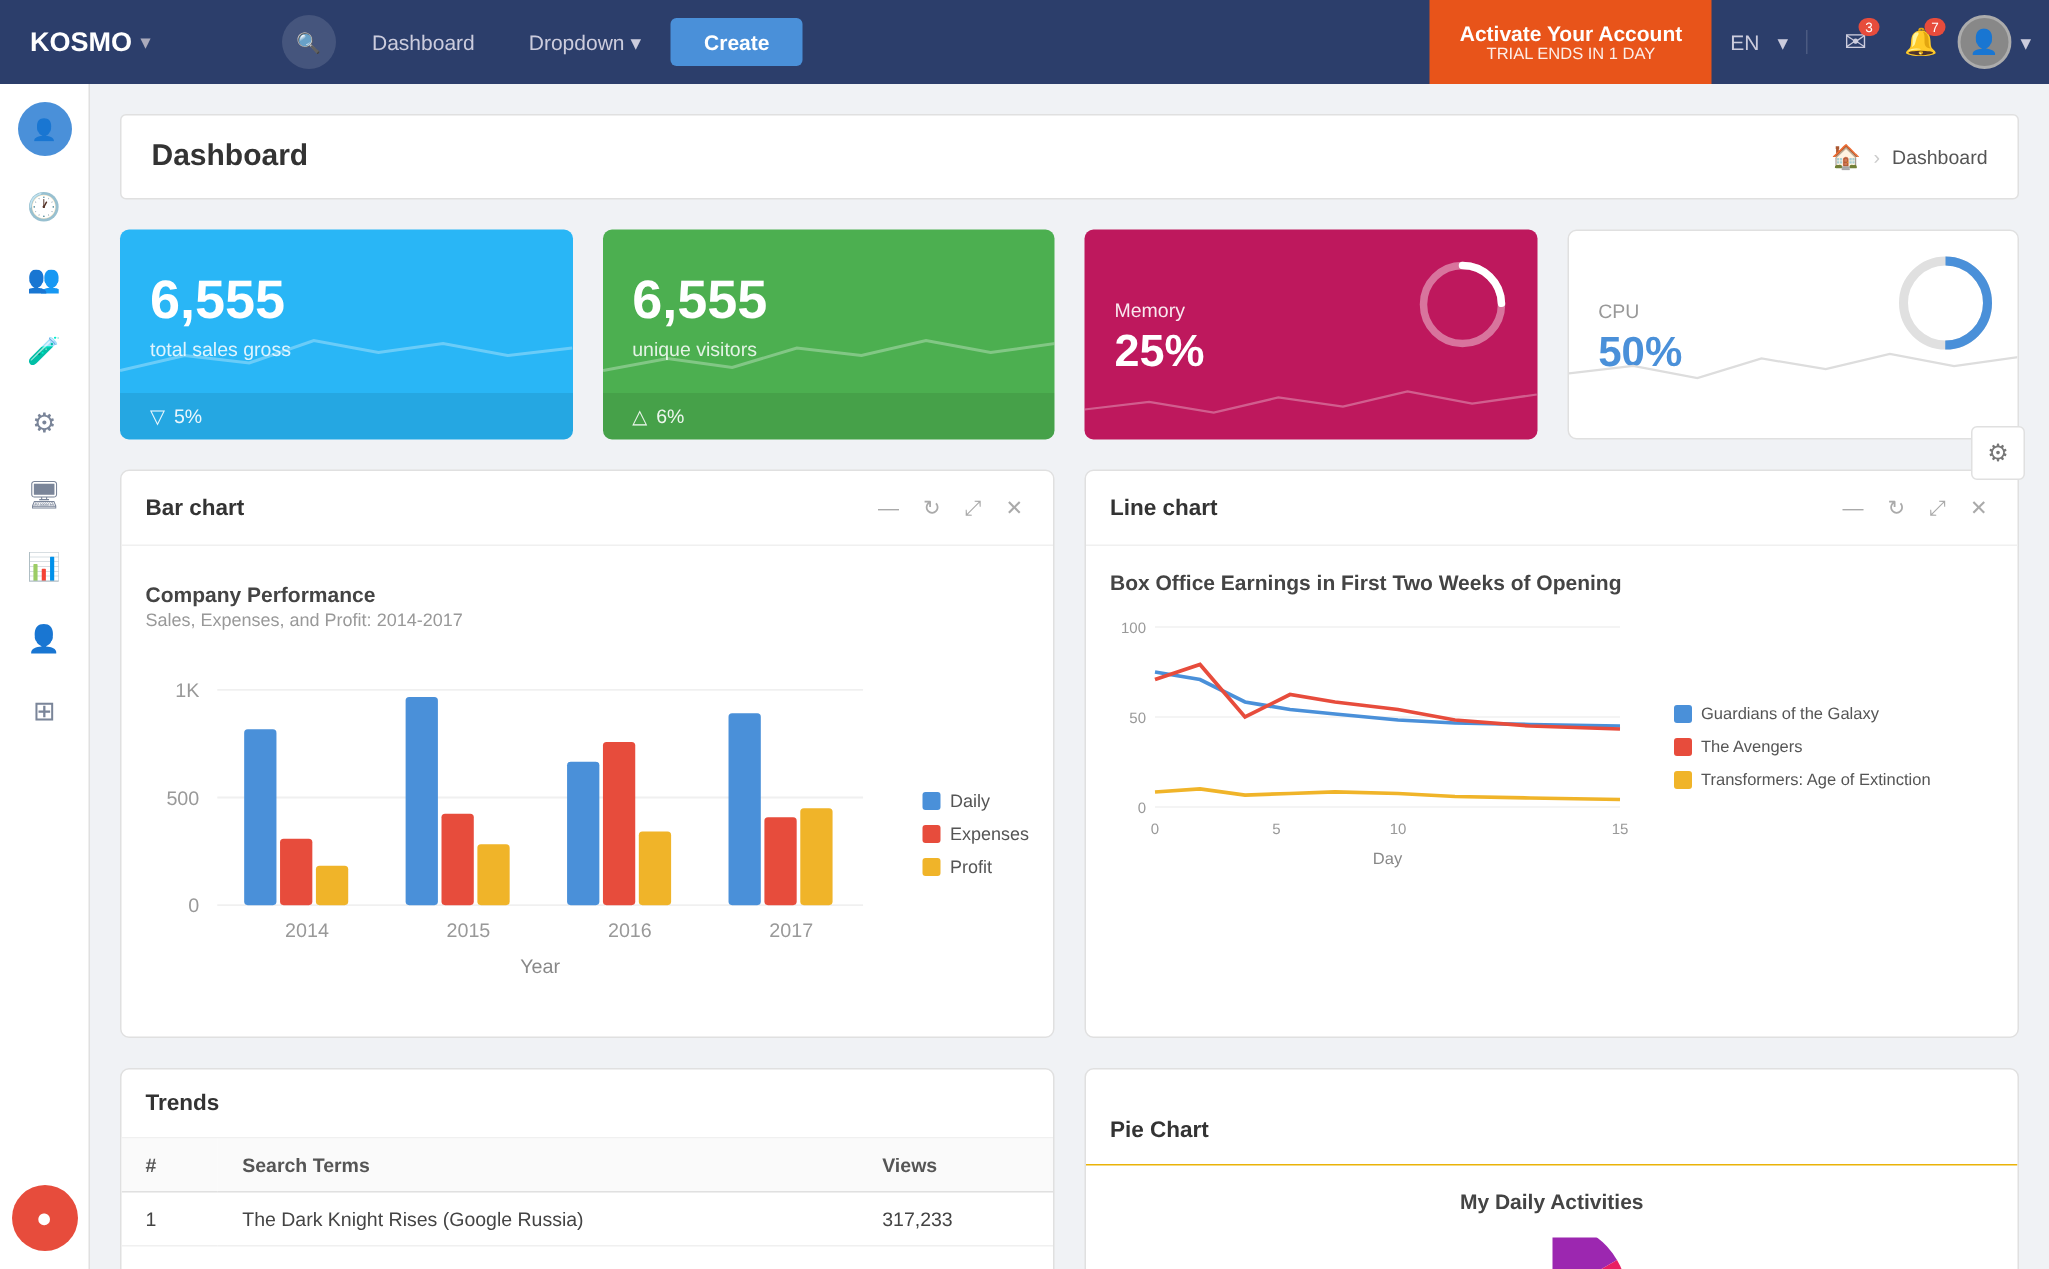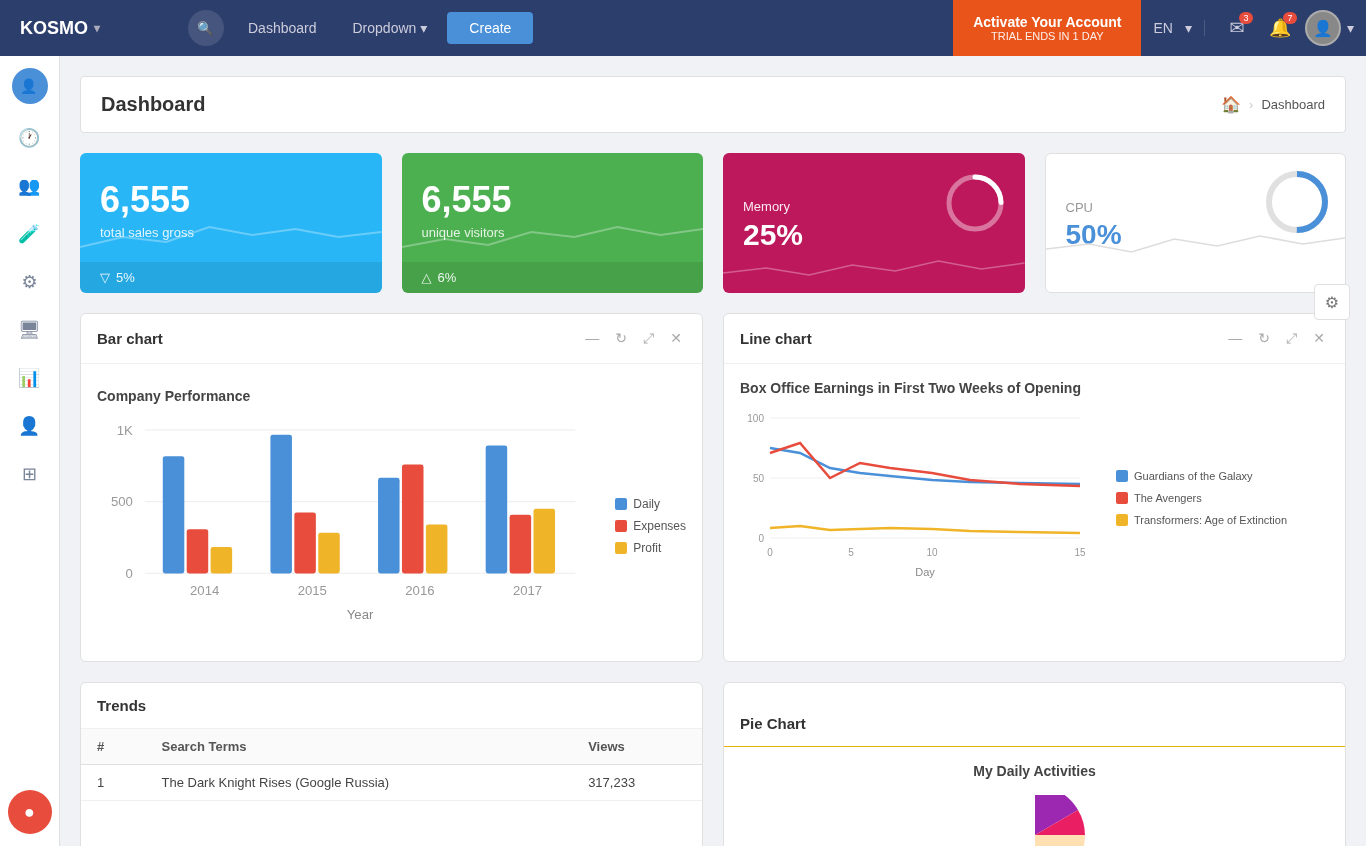--- a/index.html
+++ b/index.html
@@ -20,21 +20,21 @@
       color: #ccd; padding: 0 16px; height: 56px; display: flex; align-items: center;
       cursor: pointer; font-size: 14px; gap: 4px;
     }
     .nav-search {
       width: 36px; height: 36px; border-radius: 50%; border: none;
       background: rgba(255,255,255,0.12); color: #fff; cursor: pointer;
       display: flex; align-items: center; justify-content: center; margin: 0 8px;
     }
     .btn-create {
       background: #4a90d9; color: #fff; border: none; padding: 8px 22px;
-      border-radius: 4px; font-size: 14px; cursor: pointer; font-weight: 400;
+      border-radius: 4px; font-size: 14px; cursor: pointer; font-weight: 700;
     }
     .nav-activate {
       background: #e8541a; color: #fff; padding: 0 20px; height: 56px;
       display: flex; flex-direction: column; justify-content: center; cursor: pointer;
       min-width: 180px; text-align: center;
     }
     .nav-activate .title { font-size: 14px; font-weight: bold; }
     .nav-activate .subtitle { font-size: 11px; opacity: 0.9; }
     .nav-right {
       display: flex; align-items: center; gap: 4px; padding: 0 12px; color: #ccd;
@@ -344,20 +344,21 @@
         <div class="chart-actions">
           <span class="chart-action">—</span>
           <span class="chart-action">↻</span>
           <span class="chart-action">⤢</span>
           <span class="chart-action">✕</span>
         </div>
       </div>
       <div class="chart-body">
         <div class="bar-chart-container">
           <div class="bar-chart-title">Company Performance</div>
+          <div class="bar-chart-subtitle">Sales, Expenses, and Profit: 2014-2017</div>
           <div class="bar-chart-area">
             <svg class="bar-chart-svg" viewBox="0 0 420 200">
 
               <line x1="40" y1="20" x2="400" y2="20" stroke="#f0f0f0" stroke-width="1"></line>
               <line x1="40" y1="80" x2="400" y2="80" stroke="#f0f0f0" stroke-width="1"></line>
               <line x1="40" y1="140" x2="400" y2="140" stroke="#f0f0f0" stroke-width="1"></line>
 
               <text x="30" y="24" text-anchor="end" font-size="11" fill="#999">1K</text>
               <text x="30" y="84" text-anchor="end" font-size="11" fill="#999">500</text>
               <text x="30" y="144" text-anchor="end" font-size="11" fill="#999">0</text>

